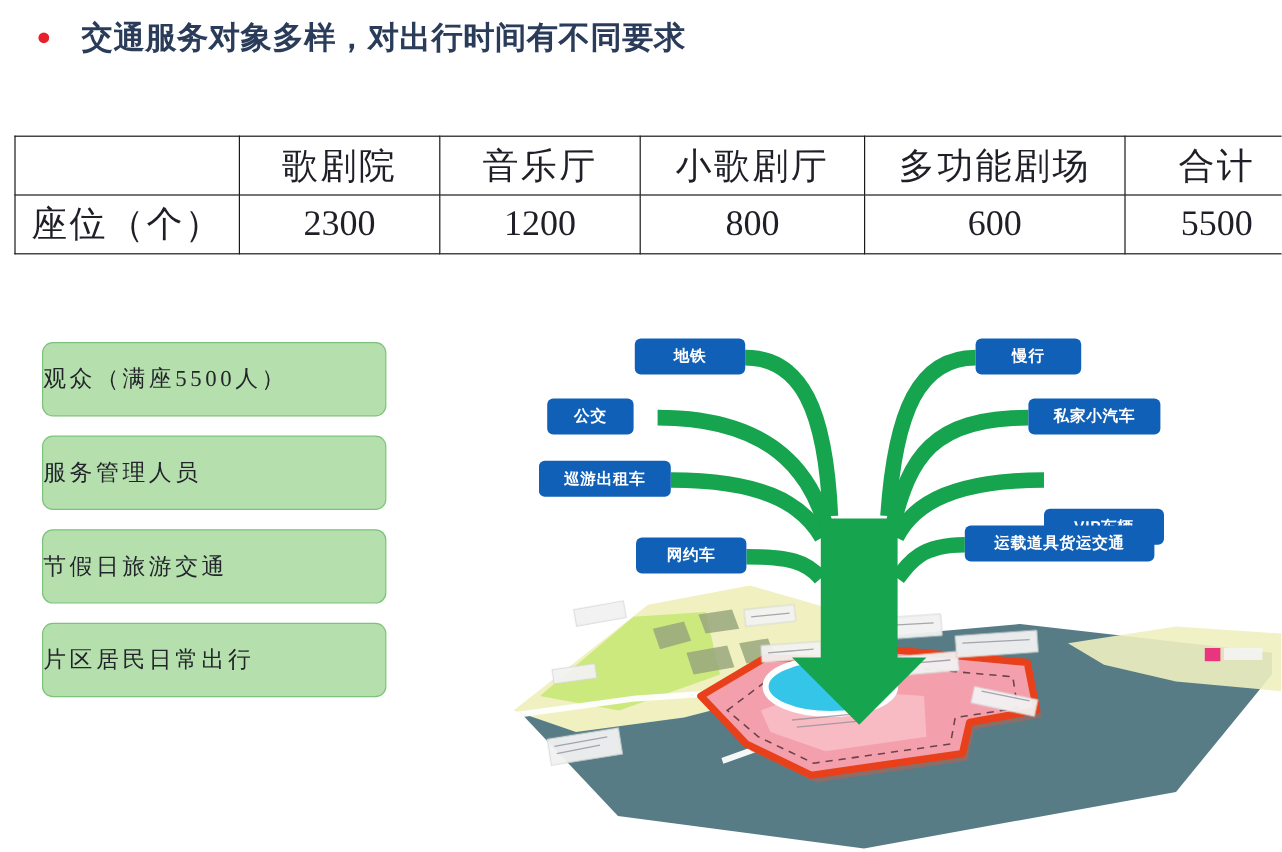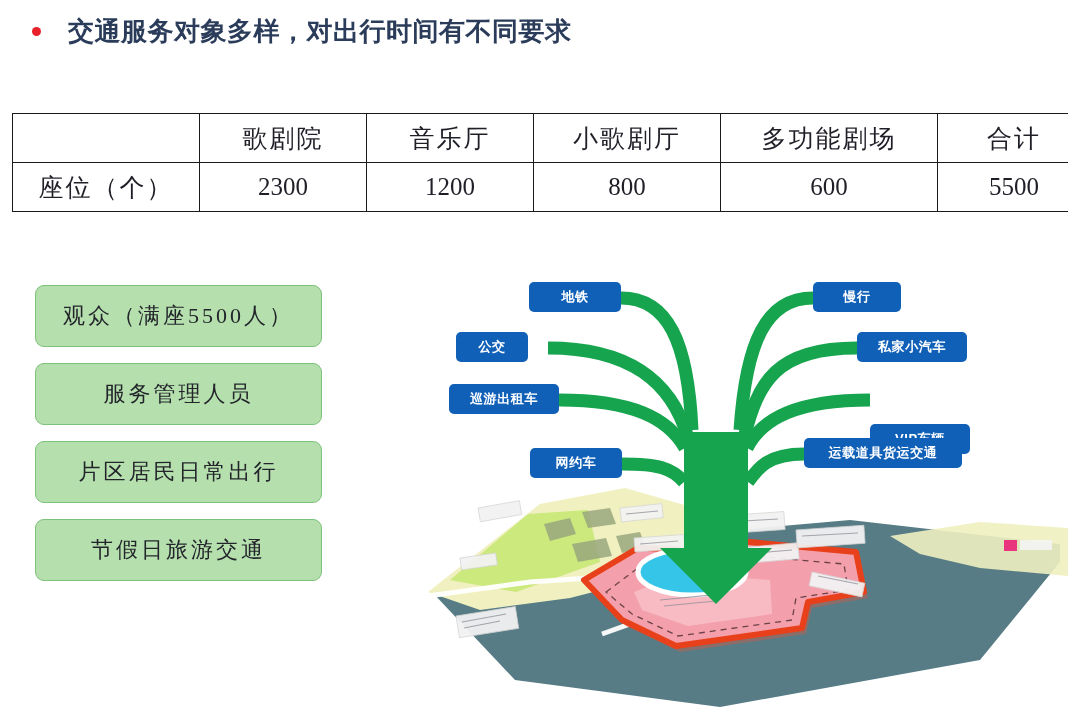--- a/index.html
+++ b/index.html
@@ -46,21 +46,21 @@
     left: 12px;
     top: 113px;
     width: 1024px;
     border-collapse: collapse;
     table-layout: fixed;
     font-family: "Liberation Serif", serif;
   }
   #seat-table td {
     border: 1px solid #1a1a1a;
     text-align: center;
-    font-size: 25px;
+    font-size: 30px;
     color: #1f1f28;
     height: 48px;
     padding: 0 4px;
     letter-spacing: 2px;
     white-space: nowrap;
   }
   #seat-table td.numcell { letter-spacing: 0px; }
   #seat-table td.c0 { width: 178px; }
   #seat-table td.c1 { width: 158px; }
   #seat-table td.c2 { width: 158px; }
@@ -76,23 +76,23 @@
     width: 287px;
   }
   .green-box {
     height: 62px;
     margin-bottom: 16px;
     background: #b5e0ae;
     border: 1.4px solid #7cc27a;
     border-radius: 9px;
     display: flex;
     align-items: center;
-    justify-content: center;
+    justify-content: flex-start;
     font-family: "Liberation Serif", serif;
-    font-size: 22px;
+    font-size: 19px;
     color: #23252b;
     letter-spacing: 3px;
     box-sizing: border-box;
   }
 
   
   #diagram {
     position: absolute;
     left: 420px;
     top: 262px;
@@ -153,24 +153,24 @@
 </table>
 
 <div id="green-list">
   <div class="green-box">
     <span>观众（满座5500人）</span>
   </div>
   <div class="green-box">
     <span>服务管理人员</span>
   </div>
   <div class="green-box">
+    <span>节假日旅游交通</span>
+  </div>
+  <div class="green-box">
     <span>片区居民日常出行</span>
-  </div>
-  <div class="green-box">
-    <span>节假日旅游交通</span>
   </div>
 </div>
 
 <div id="diagram">
 
   <svg id="diagram-svg" viewBox="0 0 648 448">
 
     <g>
 
       <path d="M 12 330 L 205 278 L 430 258 L 640 282 L 640 300 L 560 398 L 300 445 L 95 418 Z" fill="#577c85"></path>

